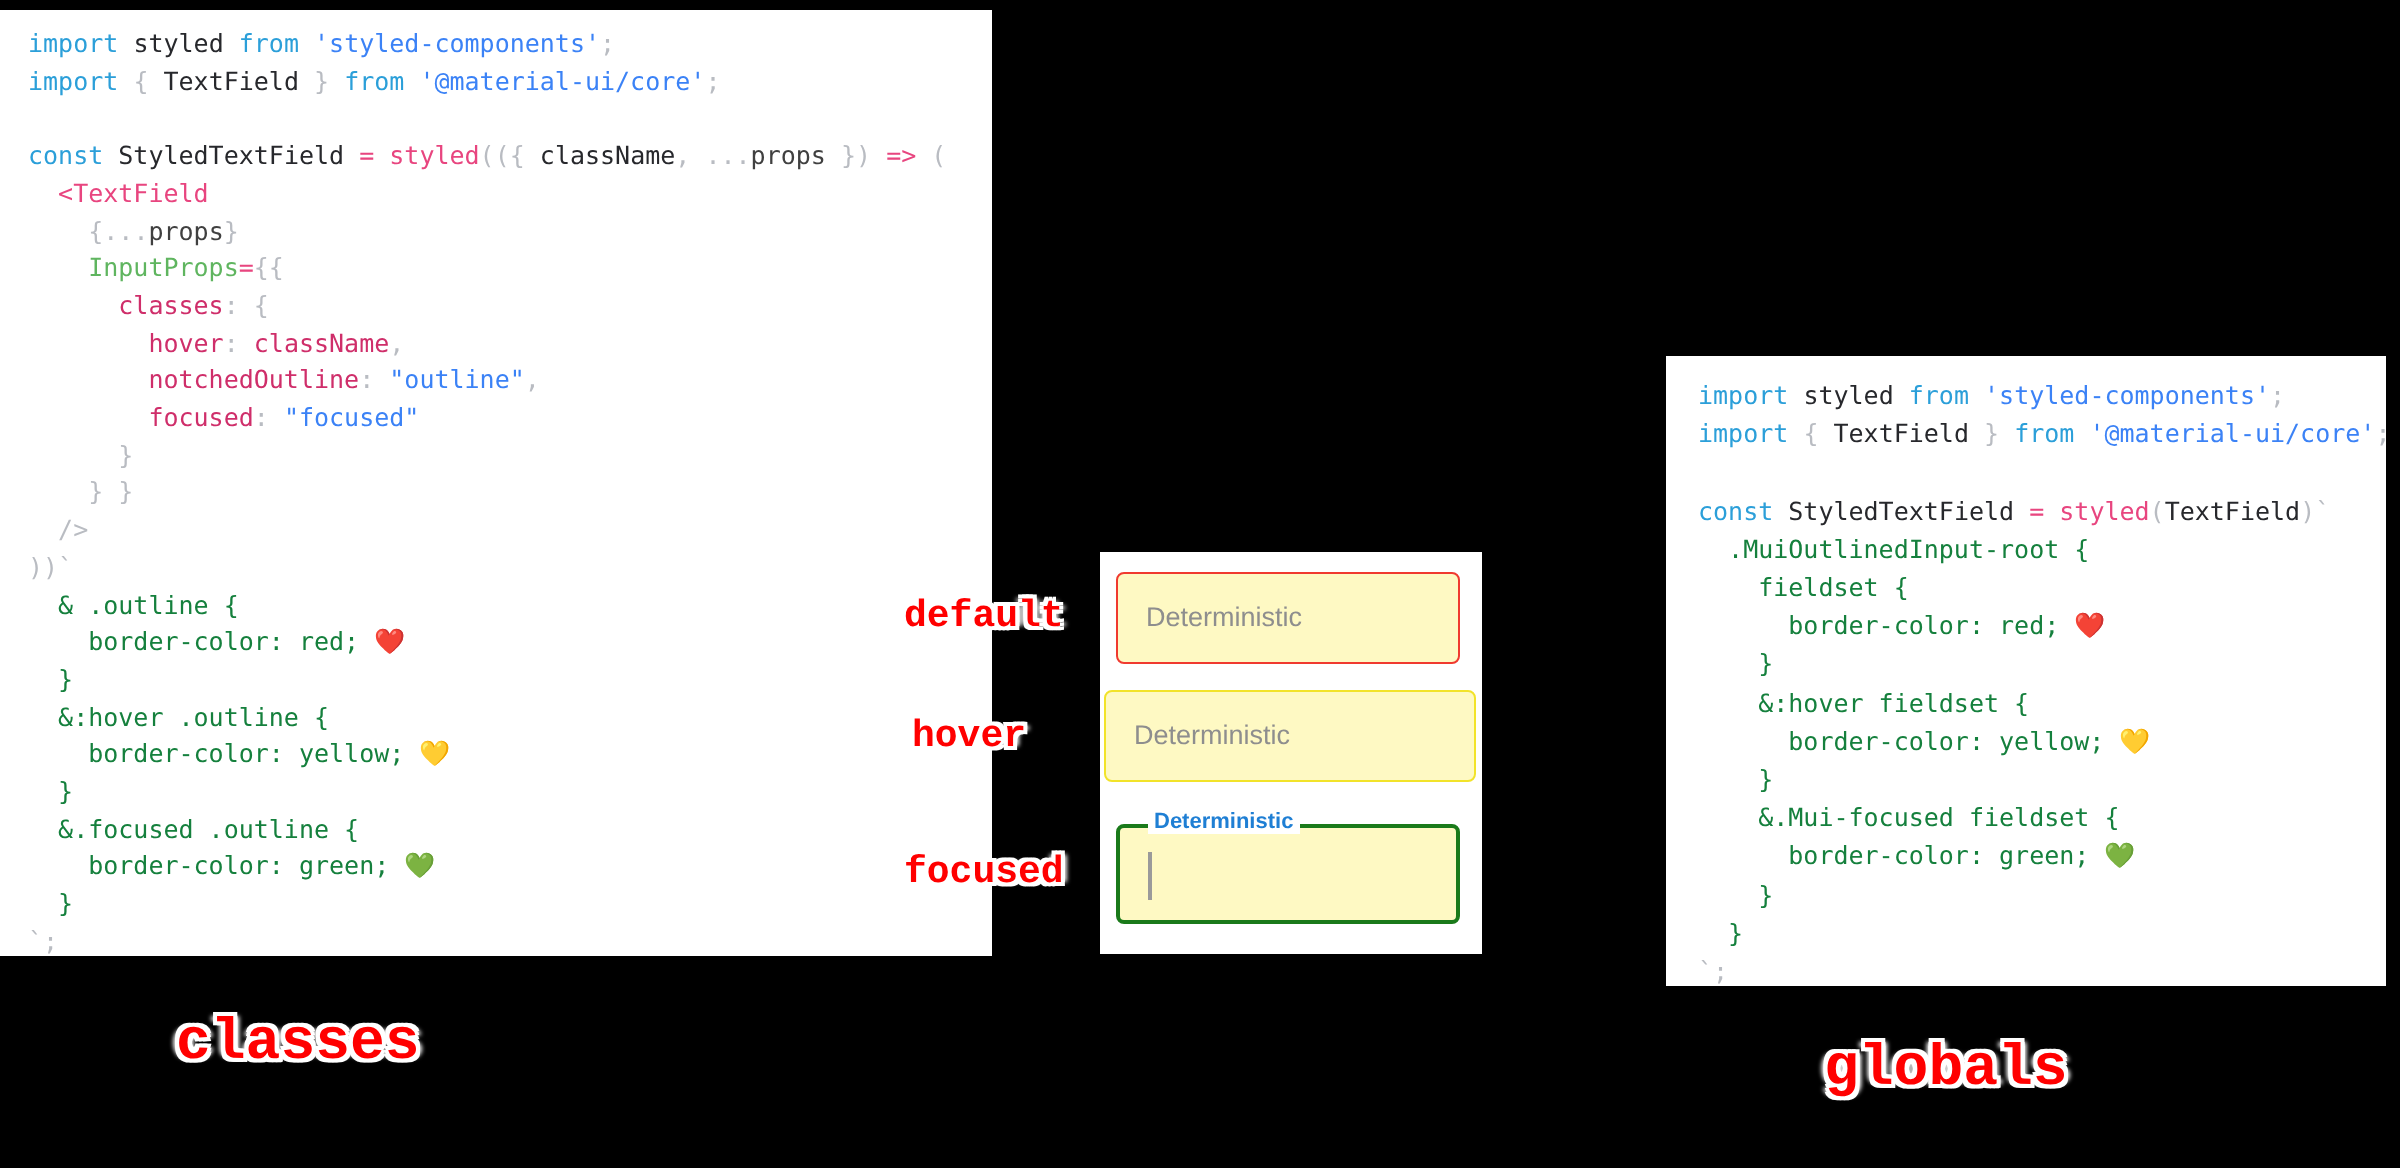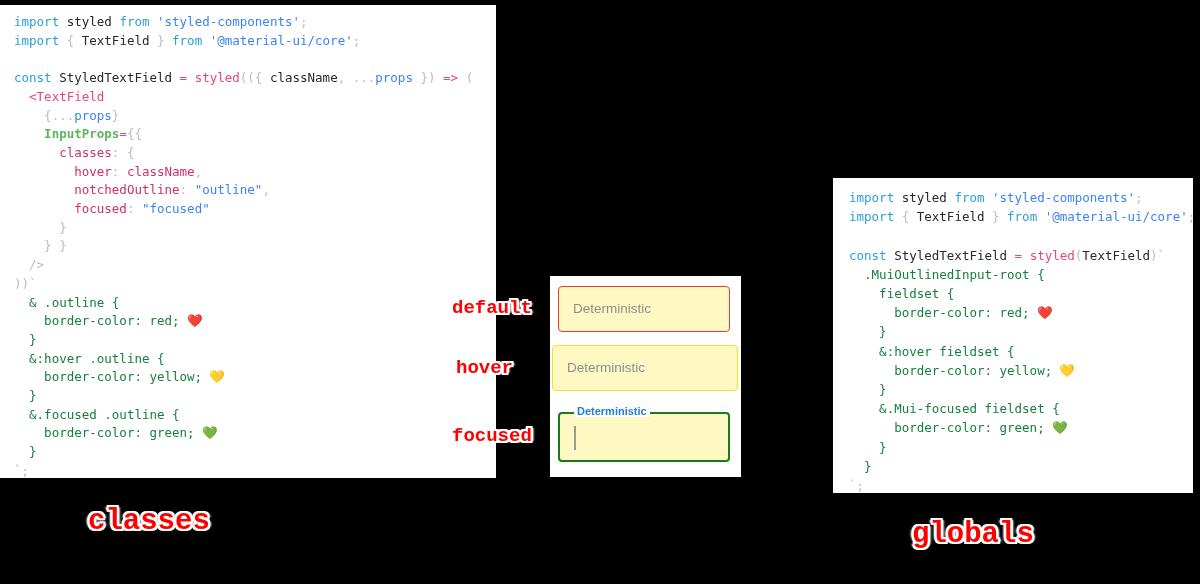--- a/index.html
+++ b/index.html
@@ -28,24 +28,24 @@
   }
   #panel-globals .code-line{ font-size:12.5px; line-height:19.2px; }
 
   
   .t-key   { color:#2b9fd9; }   
   .t-plain { color:#27282c; }   
   .t-punc  { color:#b9bcc2; }   
   .t-str   { color:#3b82f6; }   
   .t-fn    { color:#e8457f; }   
   .t-prop  { color:#cf2e6a; }   
-  .t-attr  { color:#5fb55f;font-weight:bold; }   
+  .t-attr  { color:#5fb55f; }   
   .t-op    { color:#e8457f; }   
   .t-css   { color:#15803d; }   
-  .t-var   { color:#3b82f6; }
+  .t-var   { color:#404040; }
   .emoji{ font-family:"DejaVu Sans", sans-serif; font-size:12.5px; }
 
   
   #demo-panel{
     position:absolute; left:550px; top:276px; width:191px; height:201px;
     background:#ffffff;
   }
   #demo-panel-upper{
     position:absolute; left:552px; top:276px; width:186px; height:122px;
     background:#ffffff;

